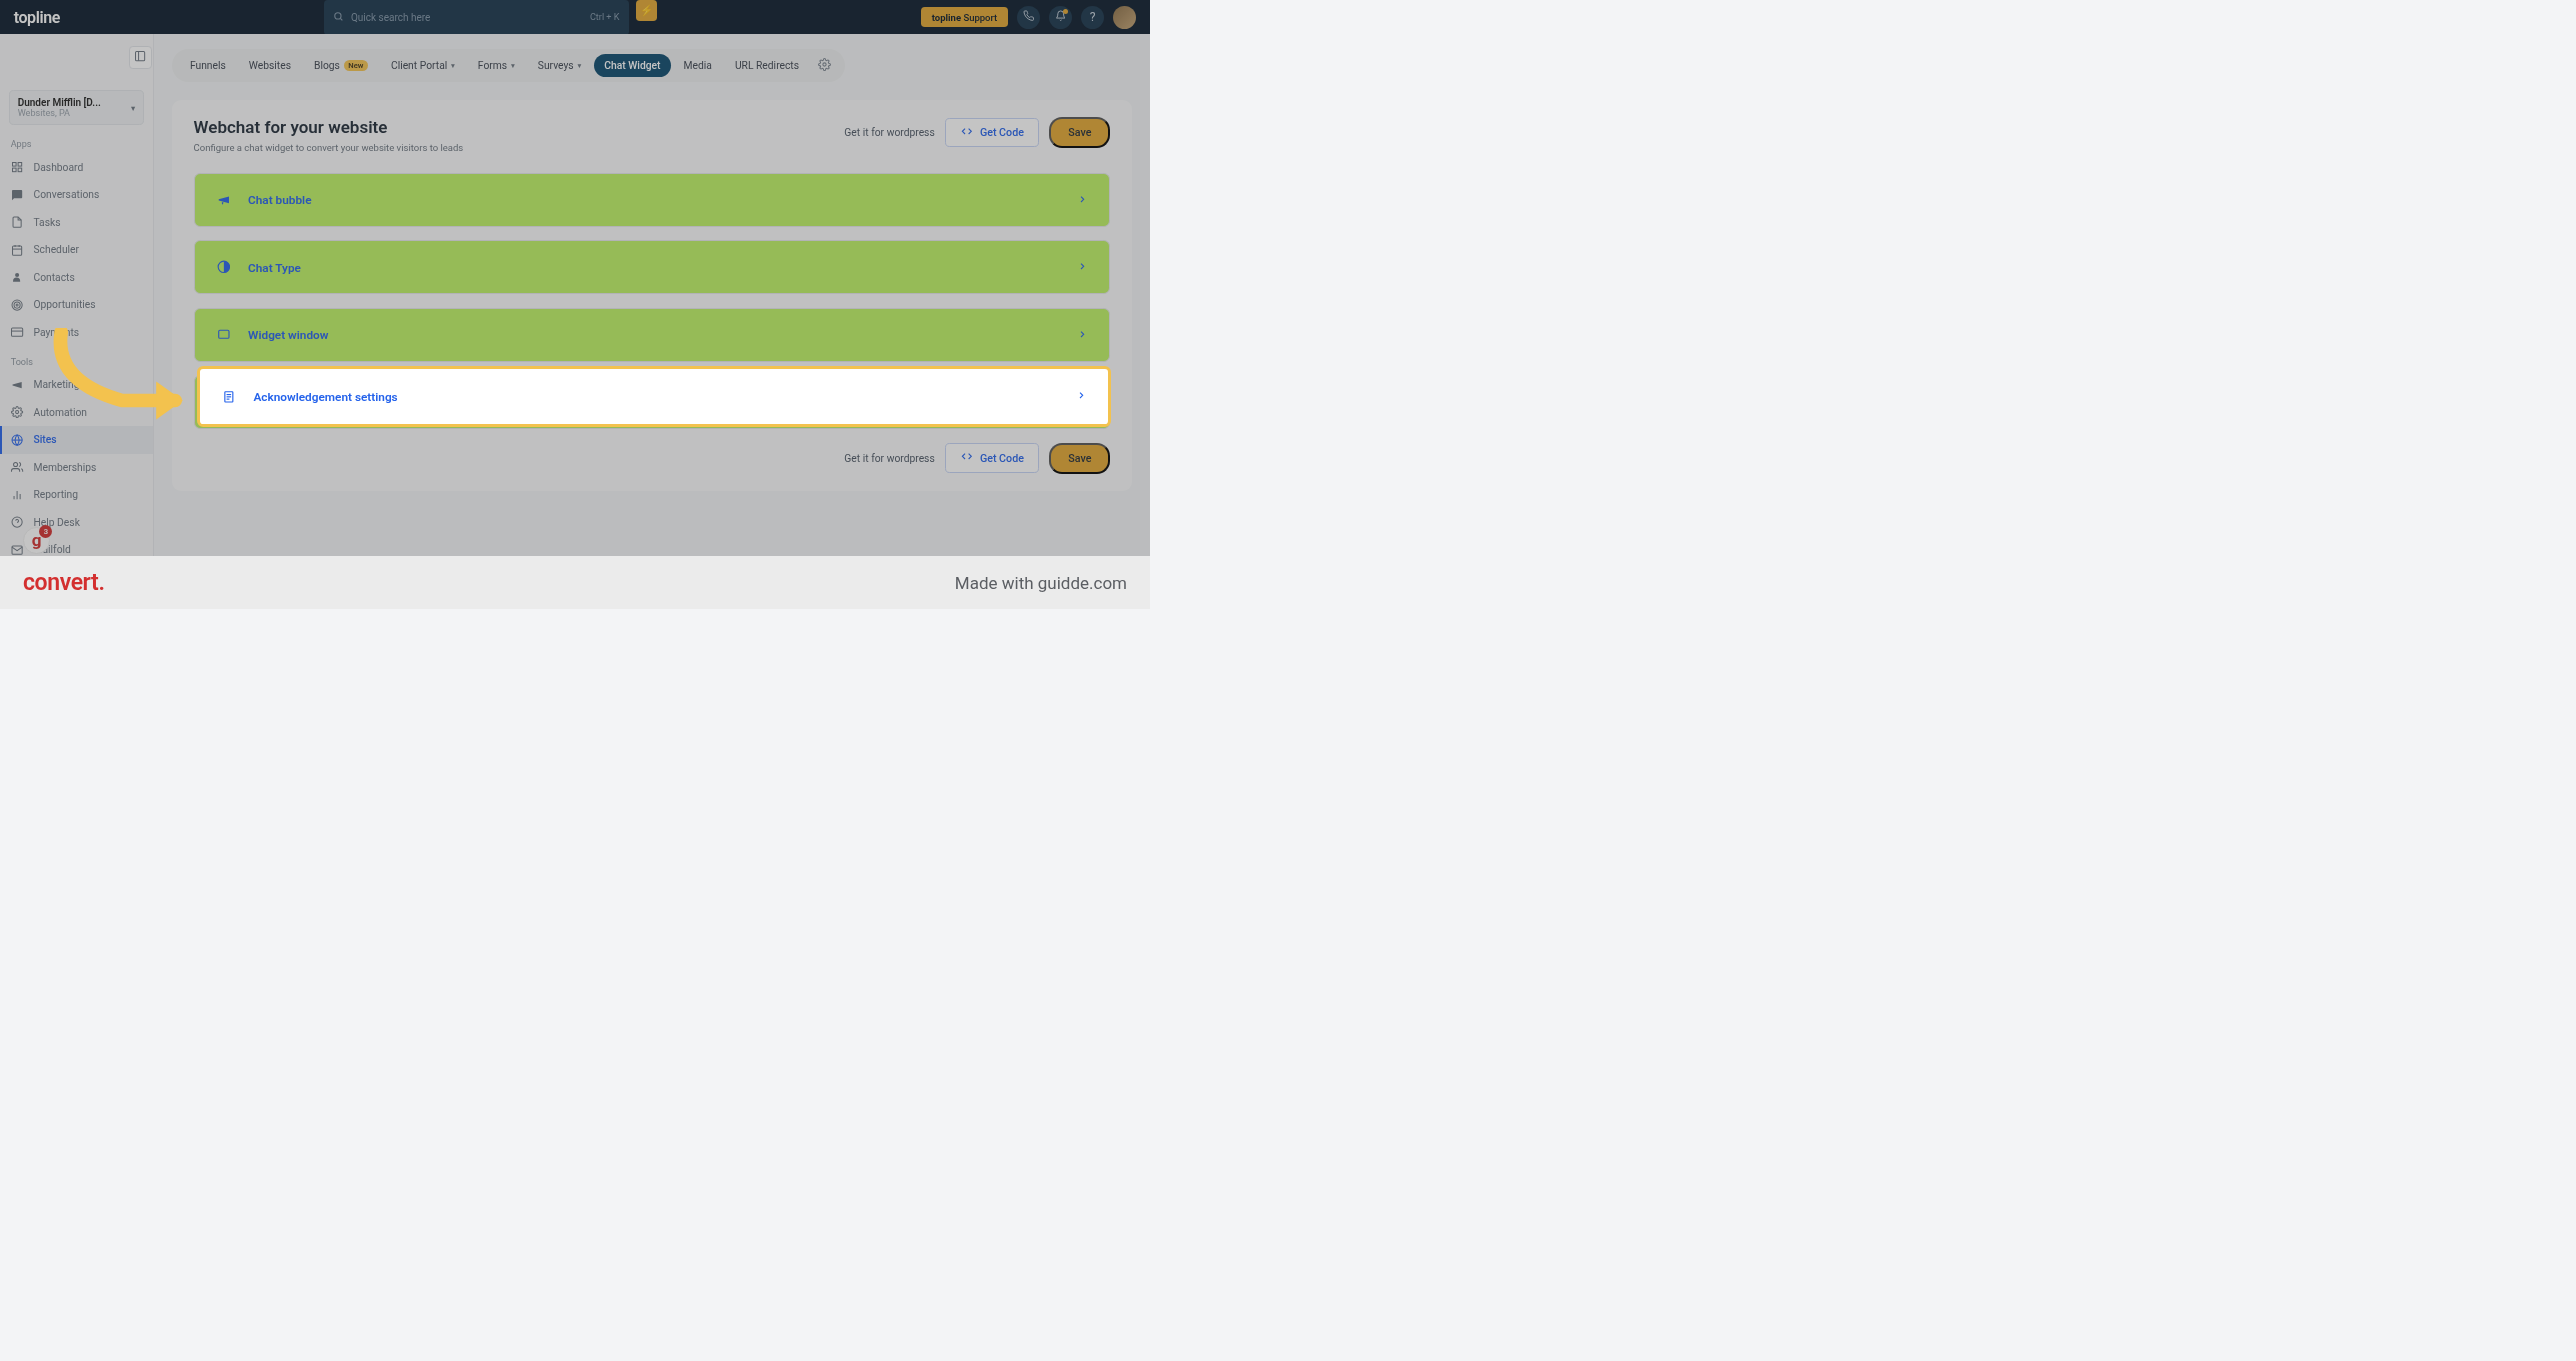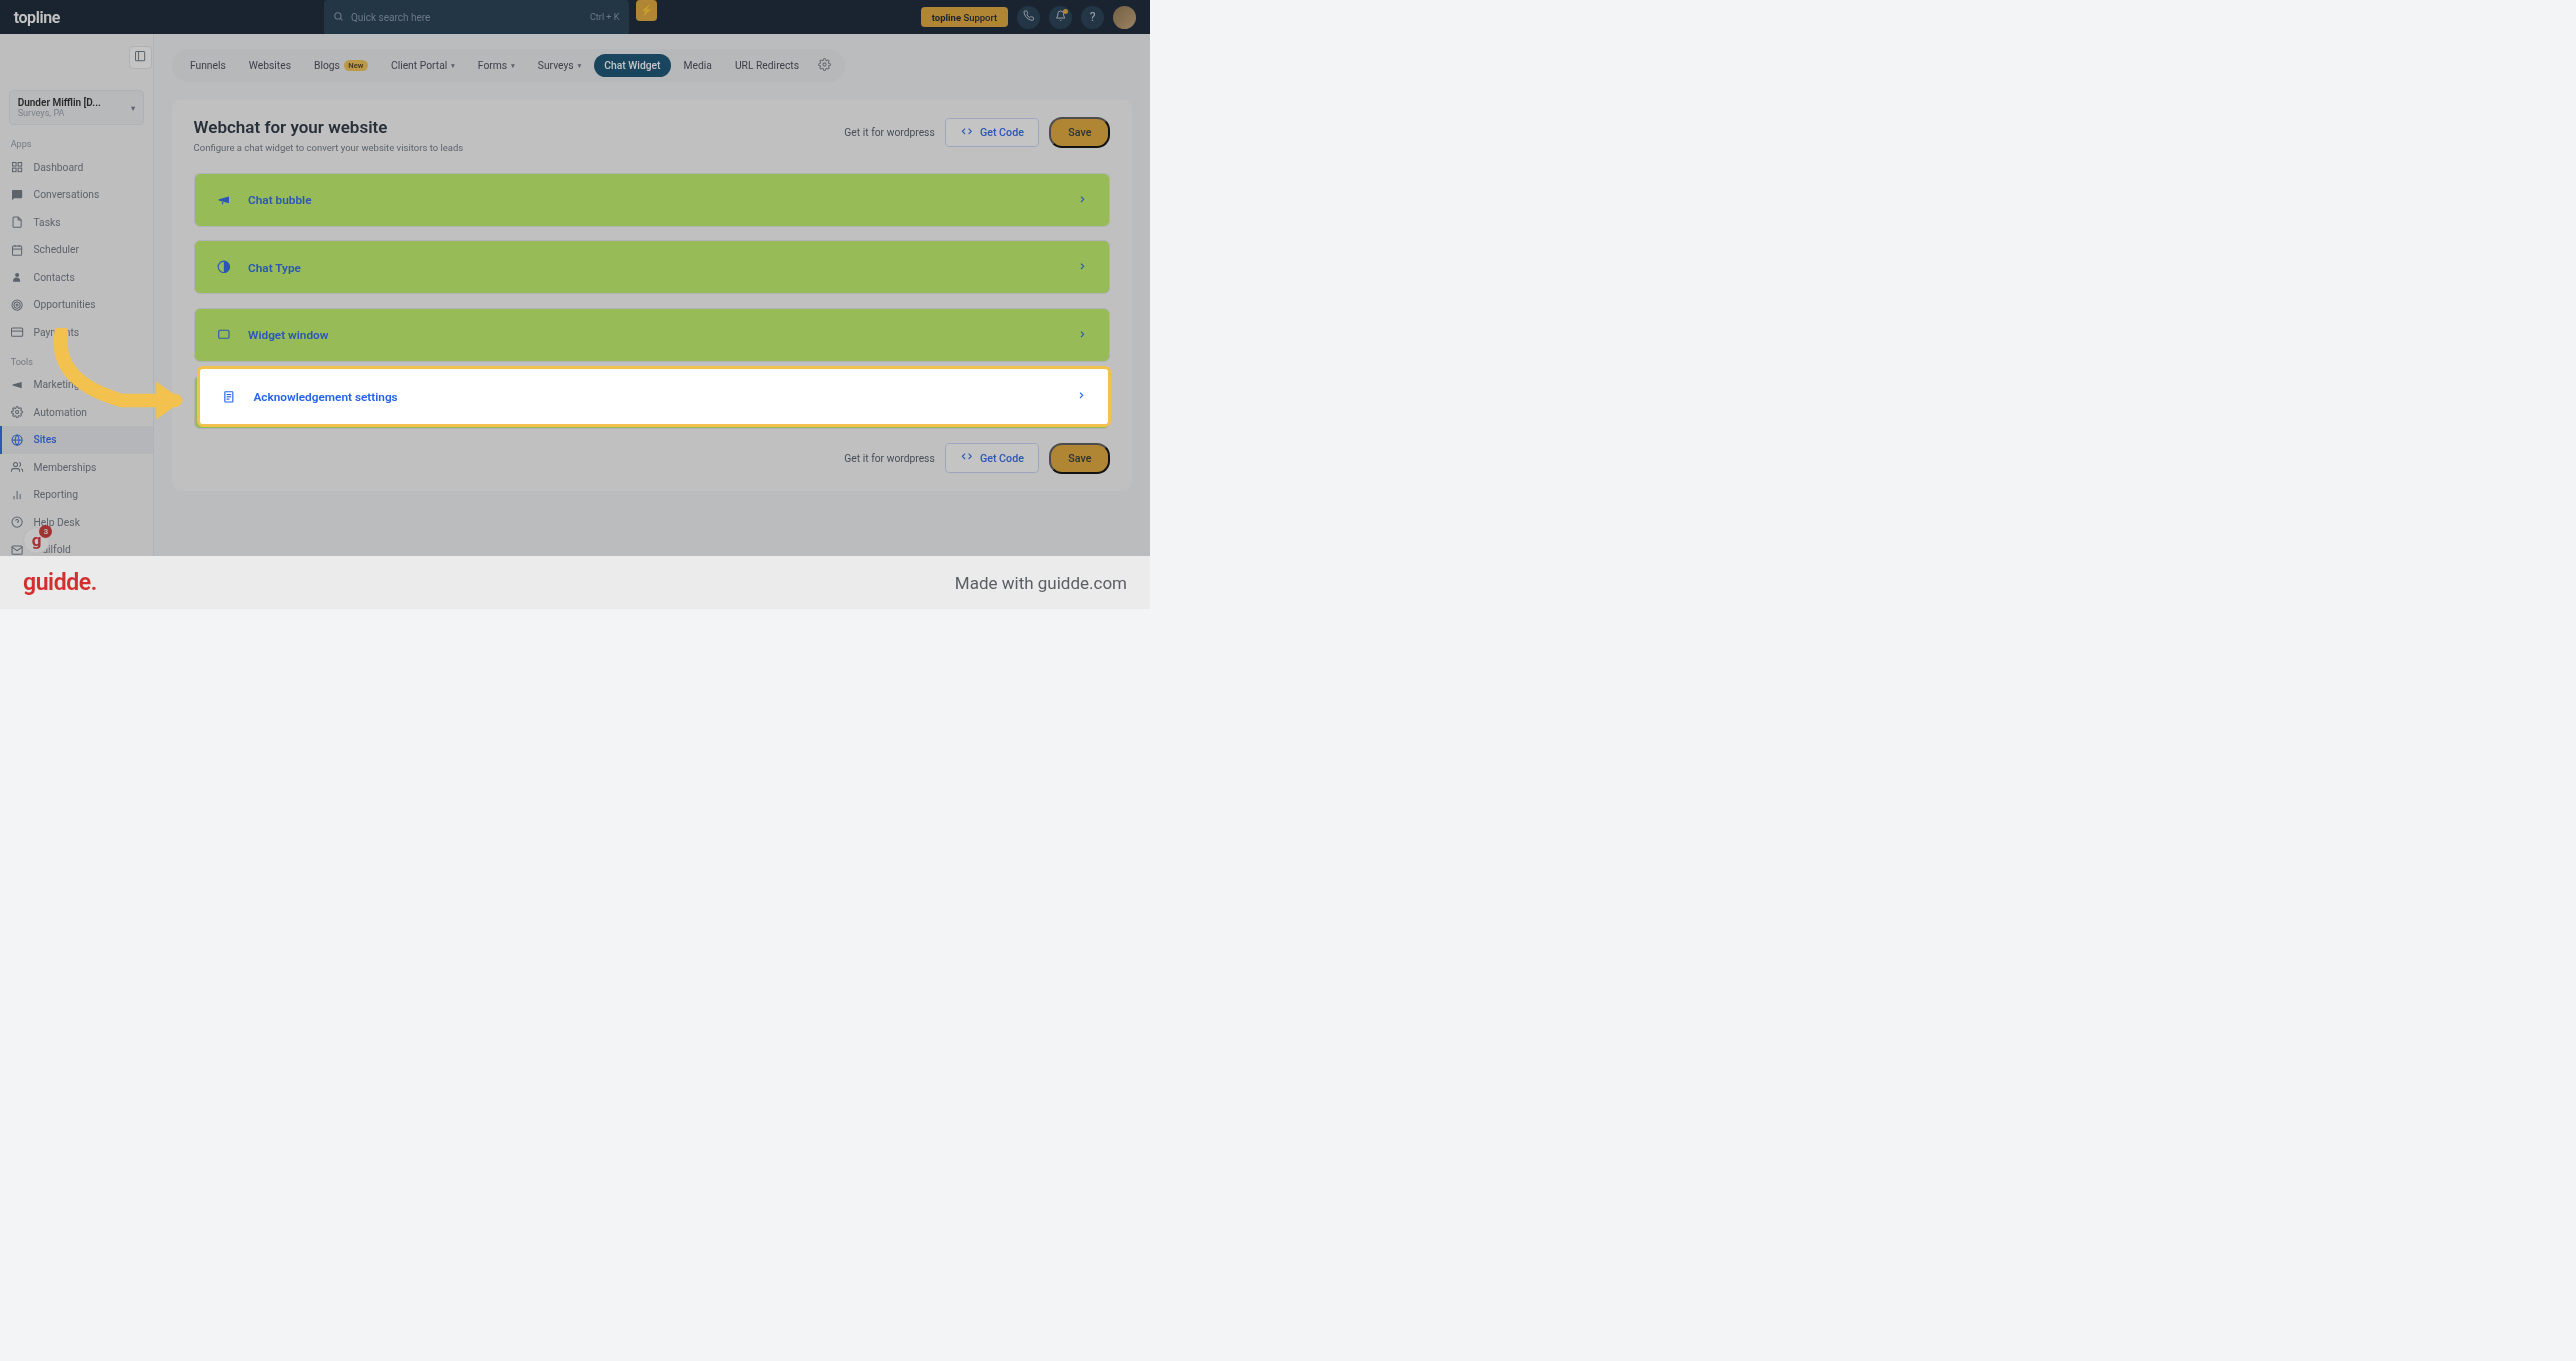--- a/index.html
+++ b/index.html
@@ -126,21 +126,21 @@
   </div>
 </div>
 
 <div class="layout">
 
   <div class="sidebar">
     <div style="display:flex;align-items:flex-start;margin-top:47px;">
       <div class="account-switch" style="flex:1;">
         <div class="txt">
           <div class="name">Dunder Mifflin [D...</div>
-          <div class="loc">Surveys, PA</div>
+          <div class="loc">Websites, PA</div>
         </div>
         <span style="color:#6b747f;font-size:8.4px;">▾</span>
       </div>
     </div>
     <div class="panel-toggle">
       <span>
         <svg width="12.2" height="12.2" viewBox="0 0 24 24" fill="none" stroke="currentColor" stroke-width="2">
             <rect x="3" y="3" width="18" height="18" rx="2"></rect>
             <line x1="9" y1="3" x2="9" y2="21"></line>
           </svg>
@@ -438,16 +438,16 @@
     <path d="M 145 70 L 180 95 L 145 120 Z" fill="#f3c24e"></path>
   </svg>
 </div>
 
 <div class="bottom-badge">
   <span class="inner-g">g</span>
   <span class="count">3</span>
 </div>
 
 <div class="footer">
-  <div class="footer-logo">guidde.</div>
+  <div class="footer-logo">convert.</div>
   <div class="footer-text">Made with guidde.com</div>
 </div>
 
 
 </body></html>

